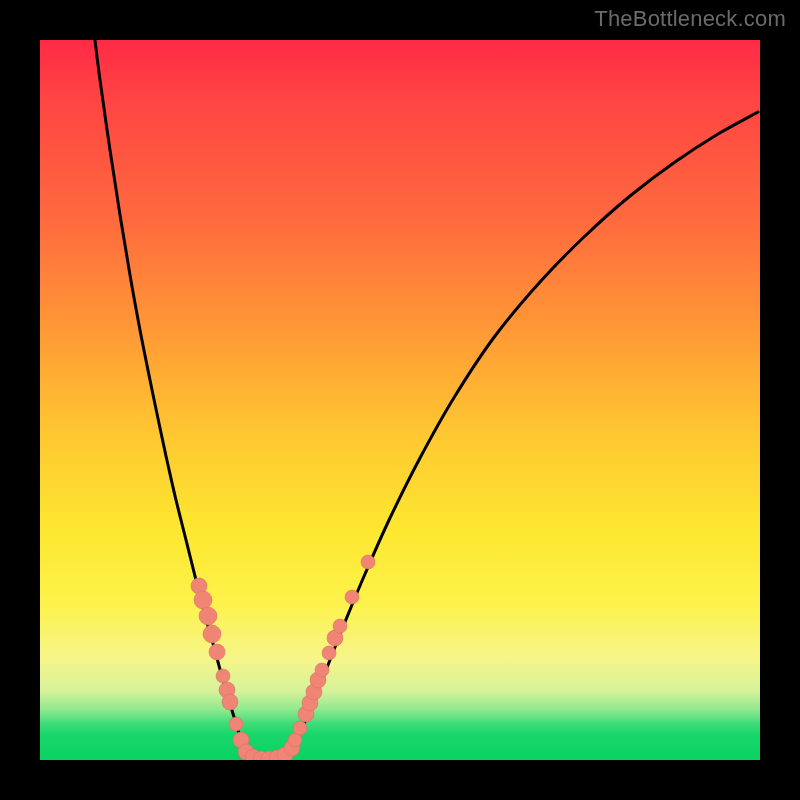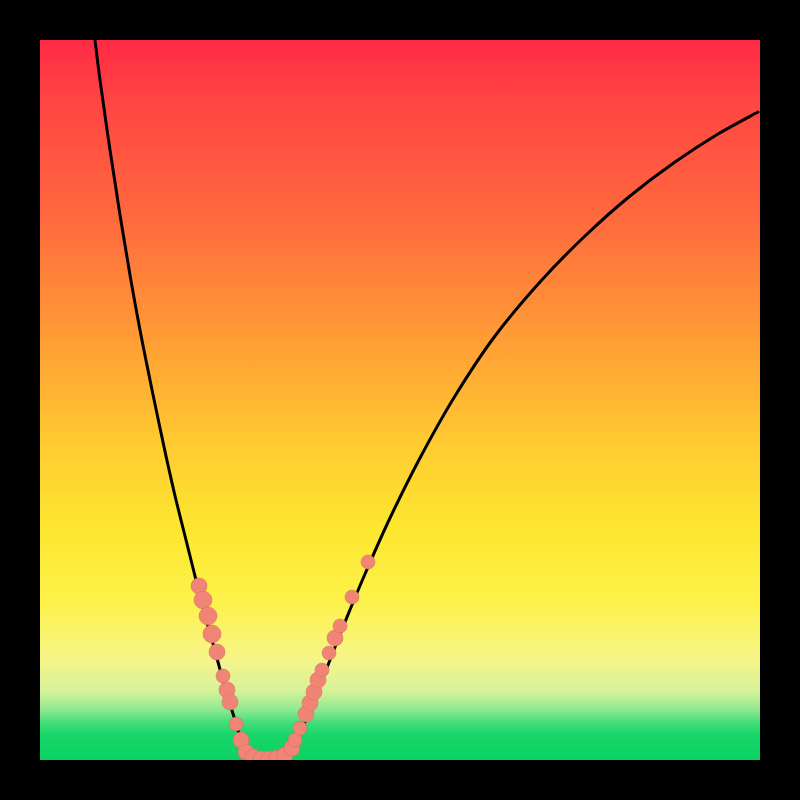--- a/index.html
+++ b/index.html
@@ -57,20 +57,21 @@
     left: 0;
     top: 0;
     width: 720px;
     height: 720px;
   }
 </style>
 </head>
 <body>
 
 <div class="frame">
+  <div class="watermark">TheBottleneck.com</div>
   <div class="plot-area">
     <svg class="curves" viewBox="0 0 720 720">
       <g id="curve-group">
           <path d="M 55 0 C 55.8 6.7, 57.5 21.7, 60 40 C 62.5 58.3, 66.7 87.5, 70 110 C 73.3 132.5, 76.7 154.2, 80 175 C 83.3 195.8, 86.7 215.8, 90 235 C 93.3 254.2, 96.7 272.5, 100 290 C 103.3 307.5, 106.7 323.7, 110 340 C 113.3 356.3, 117.0 373.8, 120 388 C 123.0 402.2, 125.3 413.0, 128 425 C 130.7 437.0, 133.3 448.8, 136 460 C 138.7 471.2, 141.3 481.3, 144 492 C 146.7 502.7, 149.7 514.7, 152 524 C 154.3 533.3, 155.8 539.5, 158 548 C 160.2 556.5, 162.7 566.3, 165 575 C 167.3 583.7, 169.8 592.2, 172 600 C 174.2 607.8, 176.0 614.7, 178 622 C 180.0 629.3, 182.0 637.0, 184 644 C 186.0 651.0, 188.2 658.0, 190 664 C 191.8 670.0, 193.3 674.5, 195 680 C 196.7 685.5, 198.2 691.3, 200 697 C 201.8 702.7, 205.0 711.2, 206 714 C 207.0 716.8, 205.0 713.5, 206 714 C 207.0 714.5, 210.0 716.3, 212 717 C 214.0 717.7, 216.0 717.7, 218 718 C 220.0 718.3, 222.0 718.8, 224 719 C 226.0 719.2, 228.0 719.2, 230 719 C 232.0 718.8, 234.0 718.3, 236 718 C 238.0 717.7, 240.0 717.7, 242 717 C 244.0 716.3, 247.0 714.5, 248 714 C 249.0 713.5, 246.7 716.3, 248 714 C 249.3 711.7, 253.2 705.3, 256 700 C 258.8 694.7, 261.8 689.0, 265 682 C 268.2 675.0, 271.2 667.5, 275 658 C 278.8 648.5, 283.0 637.7, 288 625 C 293.0 612.3, 298.8 597.2, 305 582 C 311.2 566.8, 317.5 551.3, 325 534 C 332.5 516.7, 340.8 497.3, 350 478 C 359.2 458.7, 369.2 438.3, 380 418 C 390.8 397.7, 402.5 376.3, 415 356 C 427.5 335.7, 440.8 315.0, 455 296 C 469.2 277.0, 485.0 258.7, 500 242 C 515.0 225.3, 530.0 210.3, 545 196 C 560.0 181.7, 575.0 168.3, 590 156 C 605.0 143.7, 620.3 132.3, 635 122 C 649.7 111.7, 664.2 102.3, 678 94 C 691.8 85.7, 711.3 75.7, 718 72" fill="none" stroke="#000000" stroke-width="3" stroke-linecap="round"></path>
         </g>
       <g id="marker-group">
           <circle cx="159" cy="546" r="8" fill="#f08576" stroke="#d87164" stroke-width="0.6"></circle>
           <circle cx="163" cy="560" r="9" fill="#f08576" stroke="#d87164" stroke-width="0.6"></circle>
           <circle cx="168" cy="576" r="9" fill="#f08576" stroke="#d87164" stroke-width="0.6"></circle>
           <circle cx="172" cy="594" r="9" fill="#f08576" stroke="#d87164" stroke-width="0.6"></circle>

